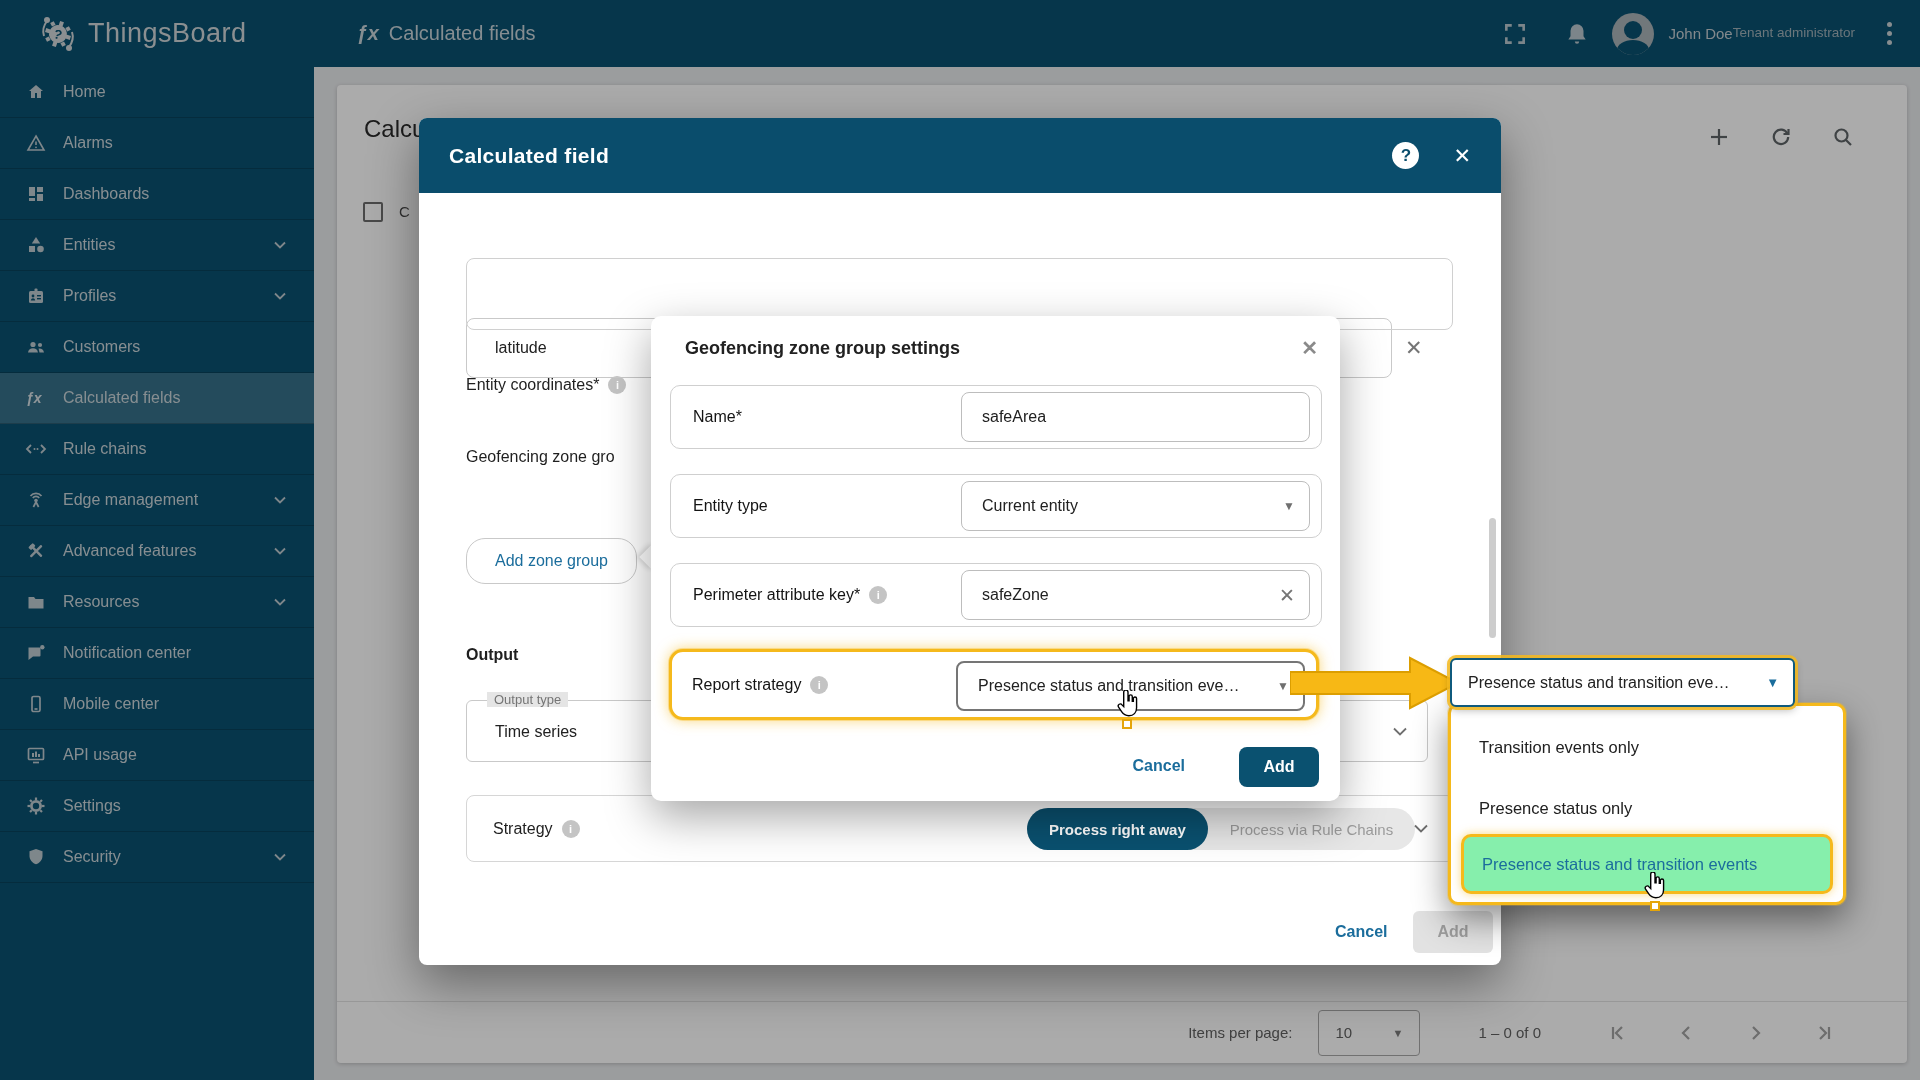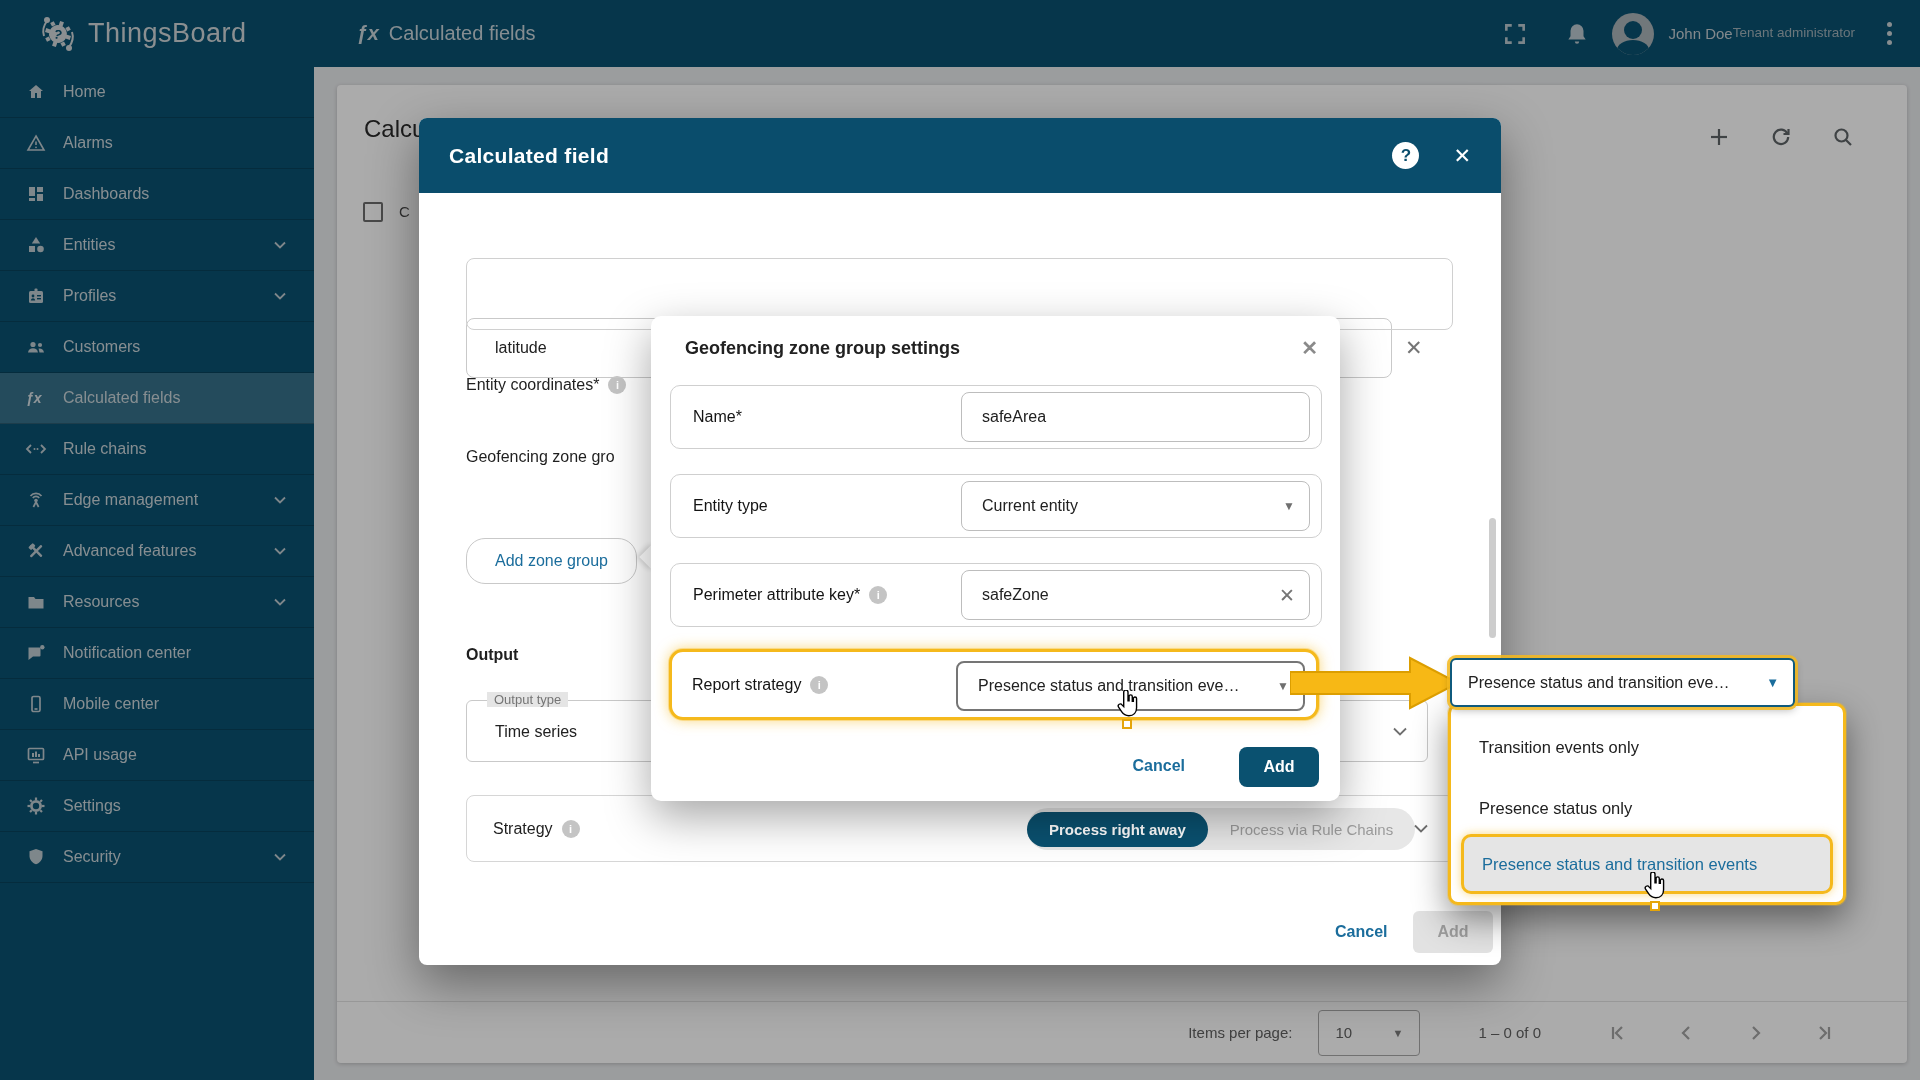--- a/index.html
+++ b/index.html
@@ -71,21 +71,21 @@
   .row-clear{position:absolute;left:986px;top:218px;font-size:21px;color:#757575;cursor:pointer}
   .geo-label{position:absolute;left:47px;top:330px;width:186px;overflow:hidden;white-space:nowrap}
   .add-zone-btn{position:absolute;left:47px;top:420px;width:171px;height:46px;border:1px solid #c9c9c9;border-radius:19px;display:flex;align-items:center;justify-content:center;color:var(--link);font-size:16px;font-weight:500;cursor:pointer;background:#fff}
   .output-h{position:absolute;left:47px;top:528px;font-size:16px;font-weight:700;color:#1f1f1f}
   .output-select{position:absolute;left:47px;top:582px;width:962px;height:62px;border:1px solid #c9c9c9;border-radius:6px;cursor:pointer}
   .float-label{position:absolute;left:20px;top:-9px;background:#e5e5e5;padding:0 7px;font-size:13px;color:var(--muted)}
   .output-val{position:absolute;left:28px;top:0;height:62px;display:flex;align-items:center;font-size:16px;color:var(--txt)}
   .out-chev{position:absolute;right:20px;top:26px}
   .strategy-row{position:absolute;left:47px;top:677px;width:989px;height:67px;border:1px solid #d6d6d6;border-radius:8px;display:flex;align-items:center;padding-left:26px}
   .toggle-wrap{position:absolute;left:560px;top:12px;height:42px;background:#e7e7e7;border-radius:21px;display:flex;align-items:center}
-  .tg-seg{height:35px;display:flex;align-items:center;padding:0 22px;font-size:15px;border-radius:21px;cursor:pointer;white-space:nowrap}
+  .tg-seg{height:42px;display:flex;align-items:center;padding:0 22px;font-size:15px;border-radius:21px;cursor:pointer;white-space:nowrap}
   .tg-on{background:var(--primary);color:#fff;font-weight:600}
   .tg-off{color:#9b9b9b}
   .strat-chev{position:absolute;right:26px;top:28px;cursor:pointer}
   .mm-cancel{position:absolute;left:916px;top:805px;font-size:16px;font-weight:600;color:var(--link);cursor:pointer}
   .mm-add{position:absolute;left:994px;top:793px;width:80px;height:42px;background:#e2e2e2;border-radius:6px;color:#9e9e9e;font-size:16px;font-weight:600;display:flex;align-items:center;justify-content:center;cursor:default}
   .mm-scroll{position:absolute;right:5px;top:400px;width:7px;height:120px;background:#cdcdcd;border-radius:4px;cursor:grab}
 
   
   .anchor-diamond{position:absolute;left:643px;top:548px;width:18px;height:18px;background:#fff;transform:rotate(45deg);z-index:105;box-shadow:-2px 2px 5px rgba(0,0,0,.15)}
   .geo-modal{position:absolute;left:651px;top:316px;width:689px;height:485px;background:#fff;border-radius:10px;z-index:110;box-shadow:0 16px 45px rgba(0,0,0,.35)}
@@ -101,21 +101,21 @@
   .gm-add{position:absolute;right:21px;top:431px;width:80px;height:40px;background:var(--primary);border-radius:8px;color:#fff;font-size:16px;font-weight:600;display:flex;align-items:center;justify-content:center;cursor:pointer}
   .sel-tri{color:#6f6f6f;font-size:12px}
   .clear-x{color:#757575;font-size:19px;cursor:pointer}
 
   
   .callout-arrow{position:absolute;left:1290px;top:655px;z-index:120}
   .dd-trigger{position:absolute;left:1450px;top:658px;width:345px;height:49px;background:#fff;border:2px solid #0f5a7d;border-radius:6px;z-index:121;display:flex;align-items:center;padding:0 14px 0 16px;font-size:16px;color:var(--txt);box-shadow:0 0 0 3px rgba(245,185,28,.85),0 3px 8px rgba(0,0,0,.3);cursor:pointer}
   .dd-trigger .tri{margin-left:auto;color:var(--link);font-size:13px}
   .dd-menu{position:absolute;left:1448px;top:703px;width:398px;height:202px;background:#fff;border:3px solid var(--hl);border-radius:10px;z-index:119;box-shadow:0 0 0 1px rgba(245,185,28,.3),0 14px 34px rgba(0,0,0,.45)}
   .dd-opt{position:absolute;left:28px;font-size:16.5px;color:var(--txt);cursor:pointer}
-  .dd-opt-sel{position:absolute;left:10px;right:10px;top:128px;height:60px;background:#e5e5e5;border:3px solid var(--hl);border-radius:10px;box-shadow:0 0 10px rgba(245,185,28,.55);display:flex;align-items:center;padding-left:18px;font-size:16.5px;color:var(--link);cursor:pointer}
+  .dd-opt-sel{position:absolute;left:10px;right:10px;top:128px;height:60px;background:#86efac;border:3px solid var(--hl);border-radius:10px;box-shadow:0 0 10px rgba(245,185,28,.55);display:flex;align-items:center;padding-left:18px;font-size:16.5px;color:var(--link);cursor:pointer}
 
   
   .cursor{position:absolute;z-index:130;pointer-events:none}
   .click-sq{position:absolute;z-index:130;width:10px;height:10px;border:2px solid #e5a50a;background:#fff;pointer-events:none}
 
   svg{display:block}
 </style>
 </head>
 <body>
 

